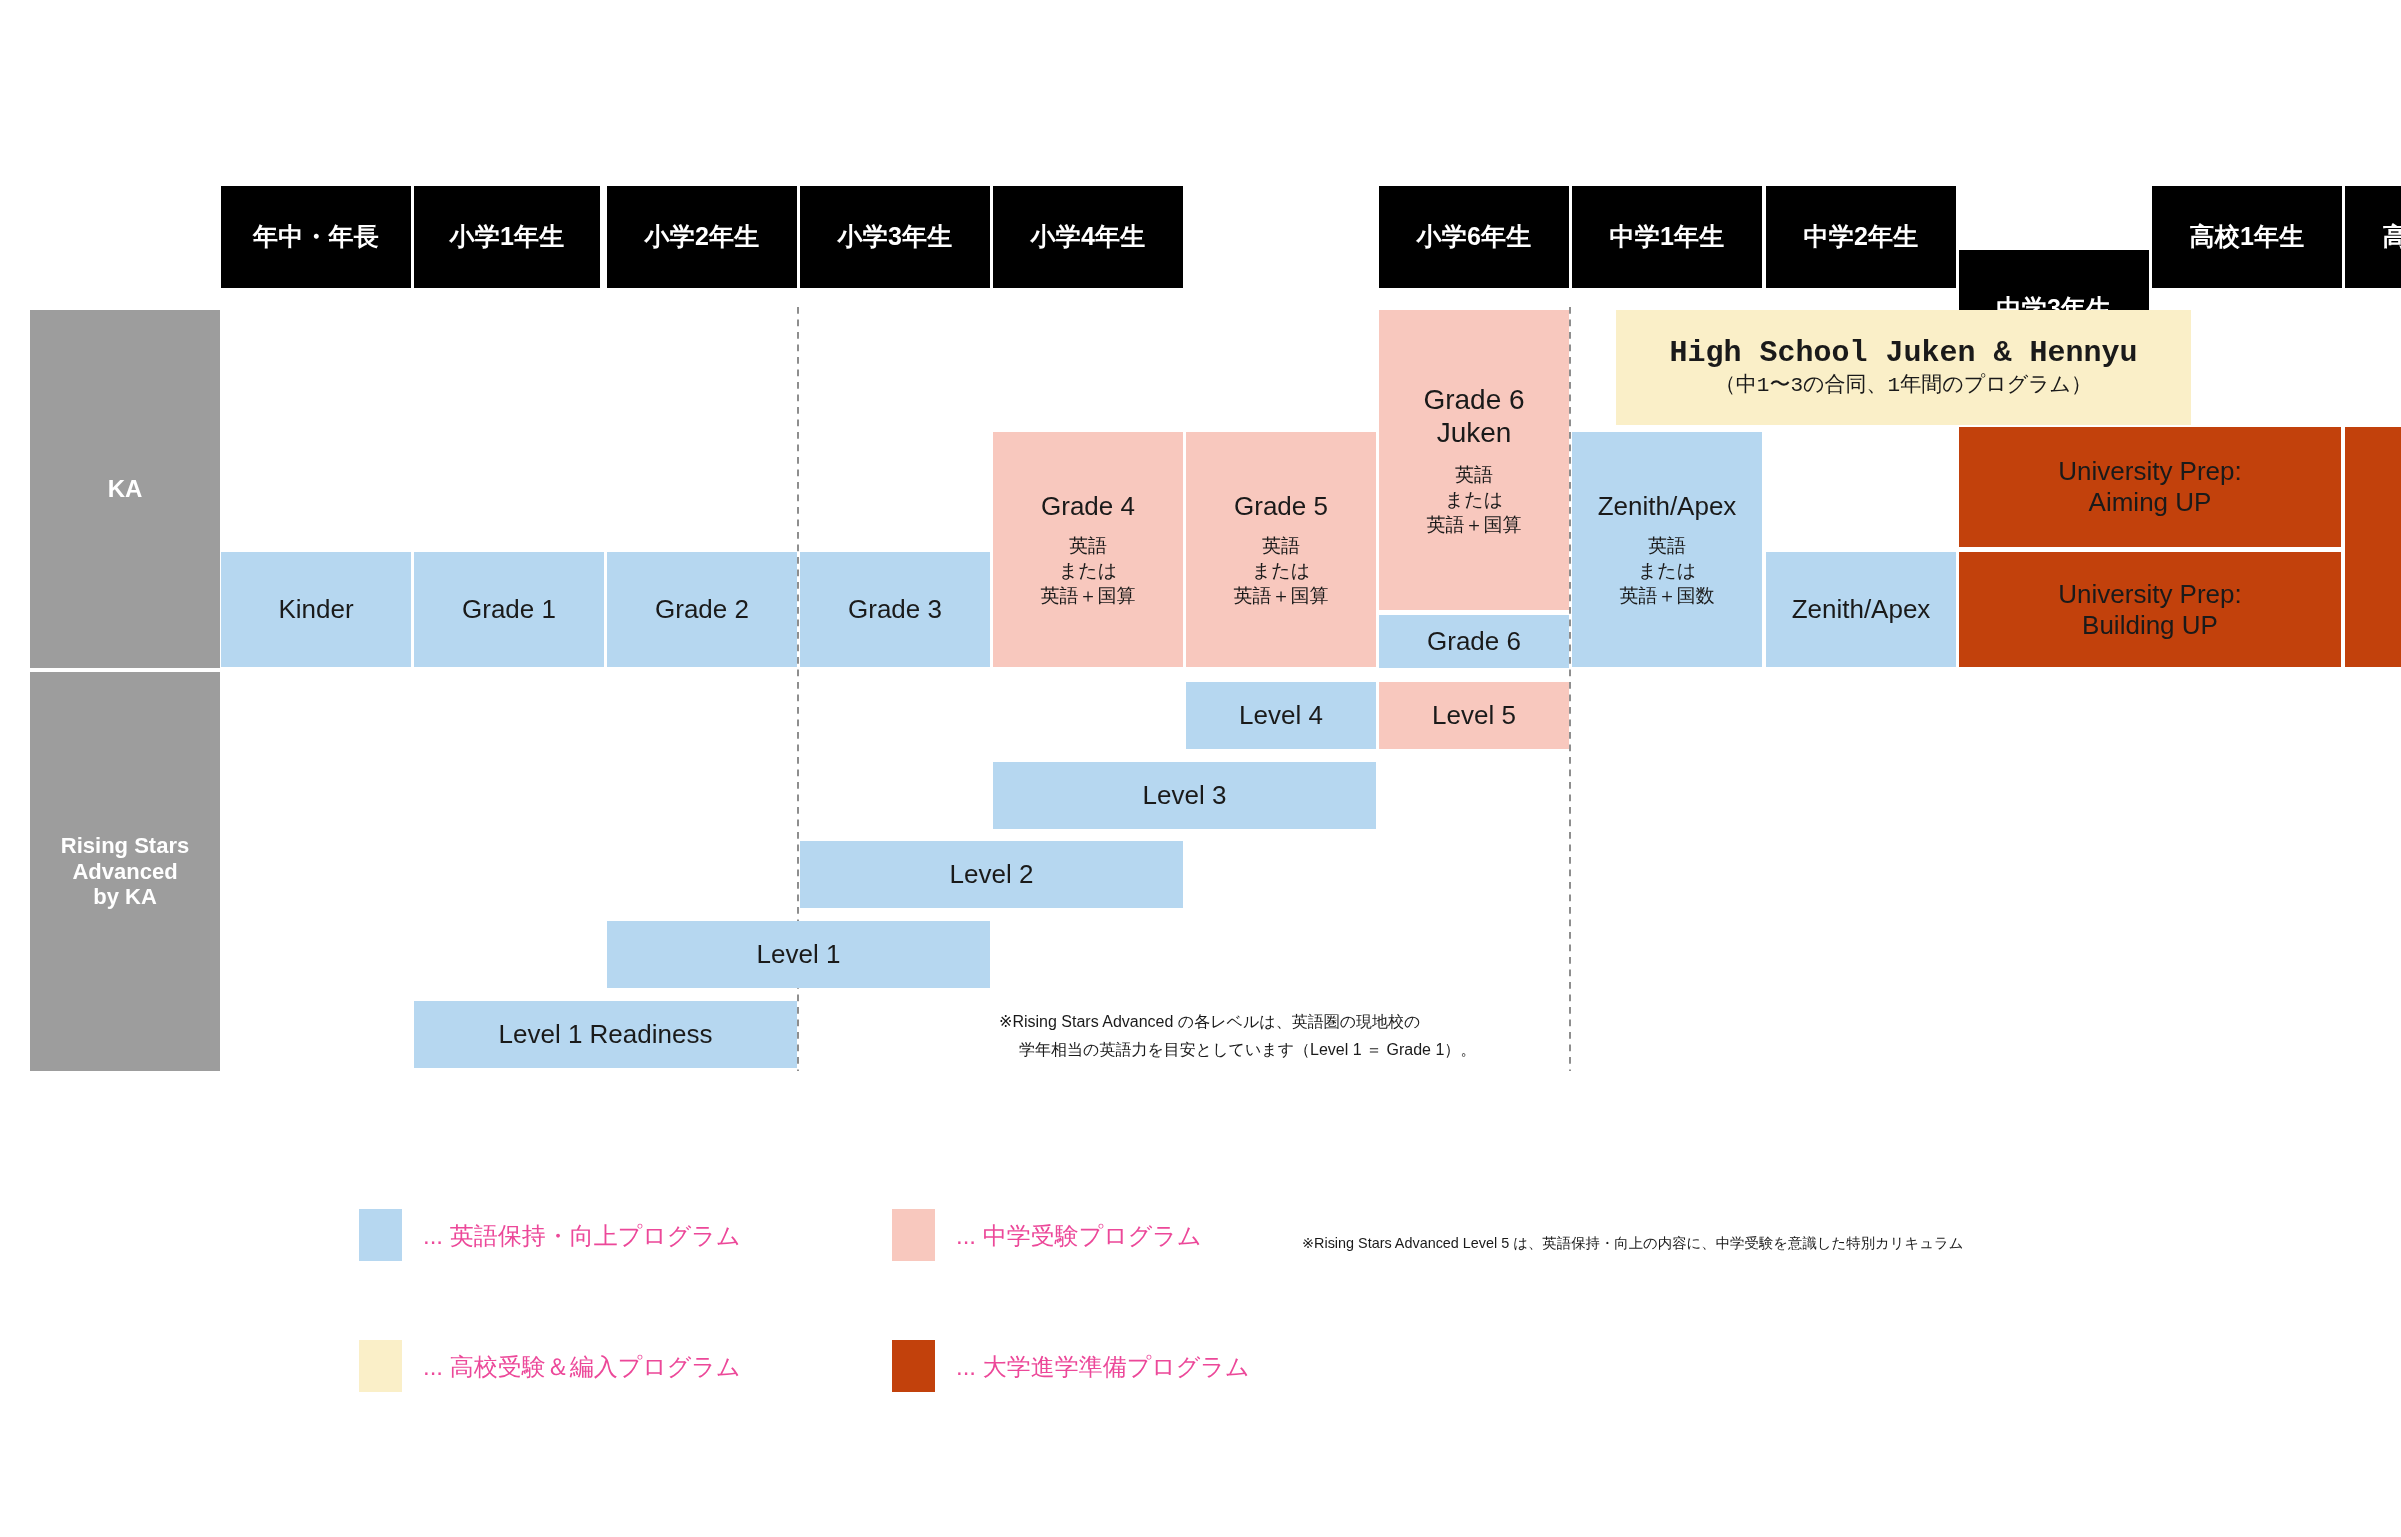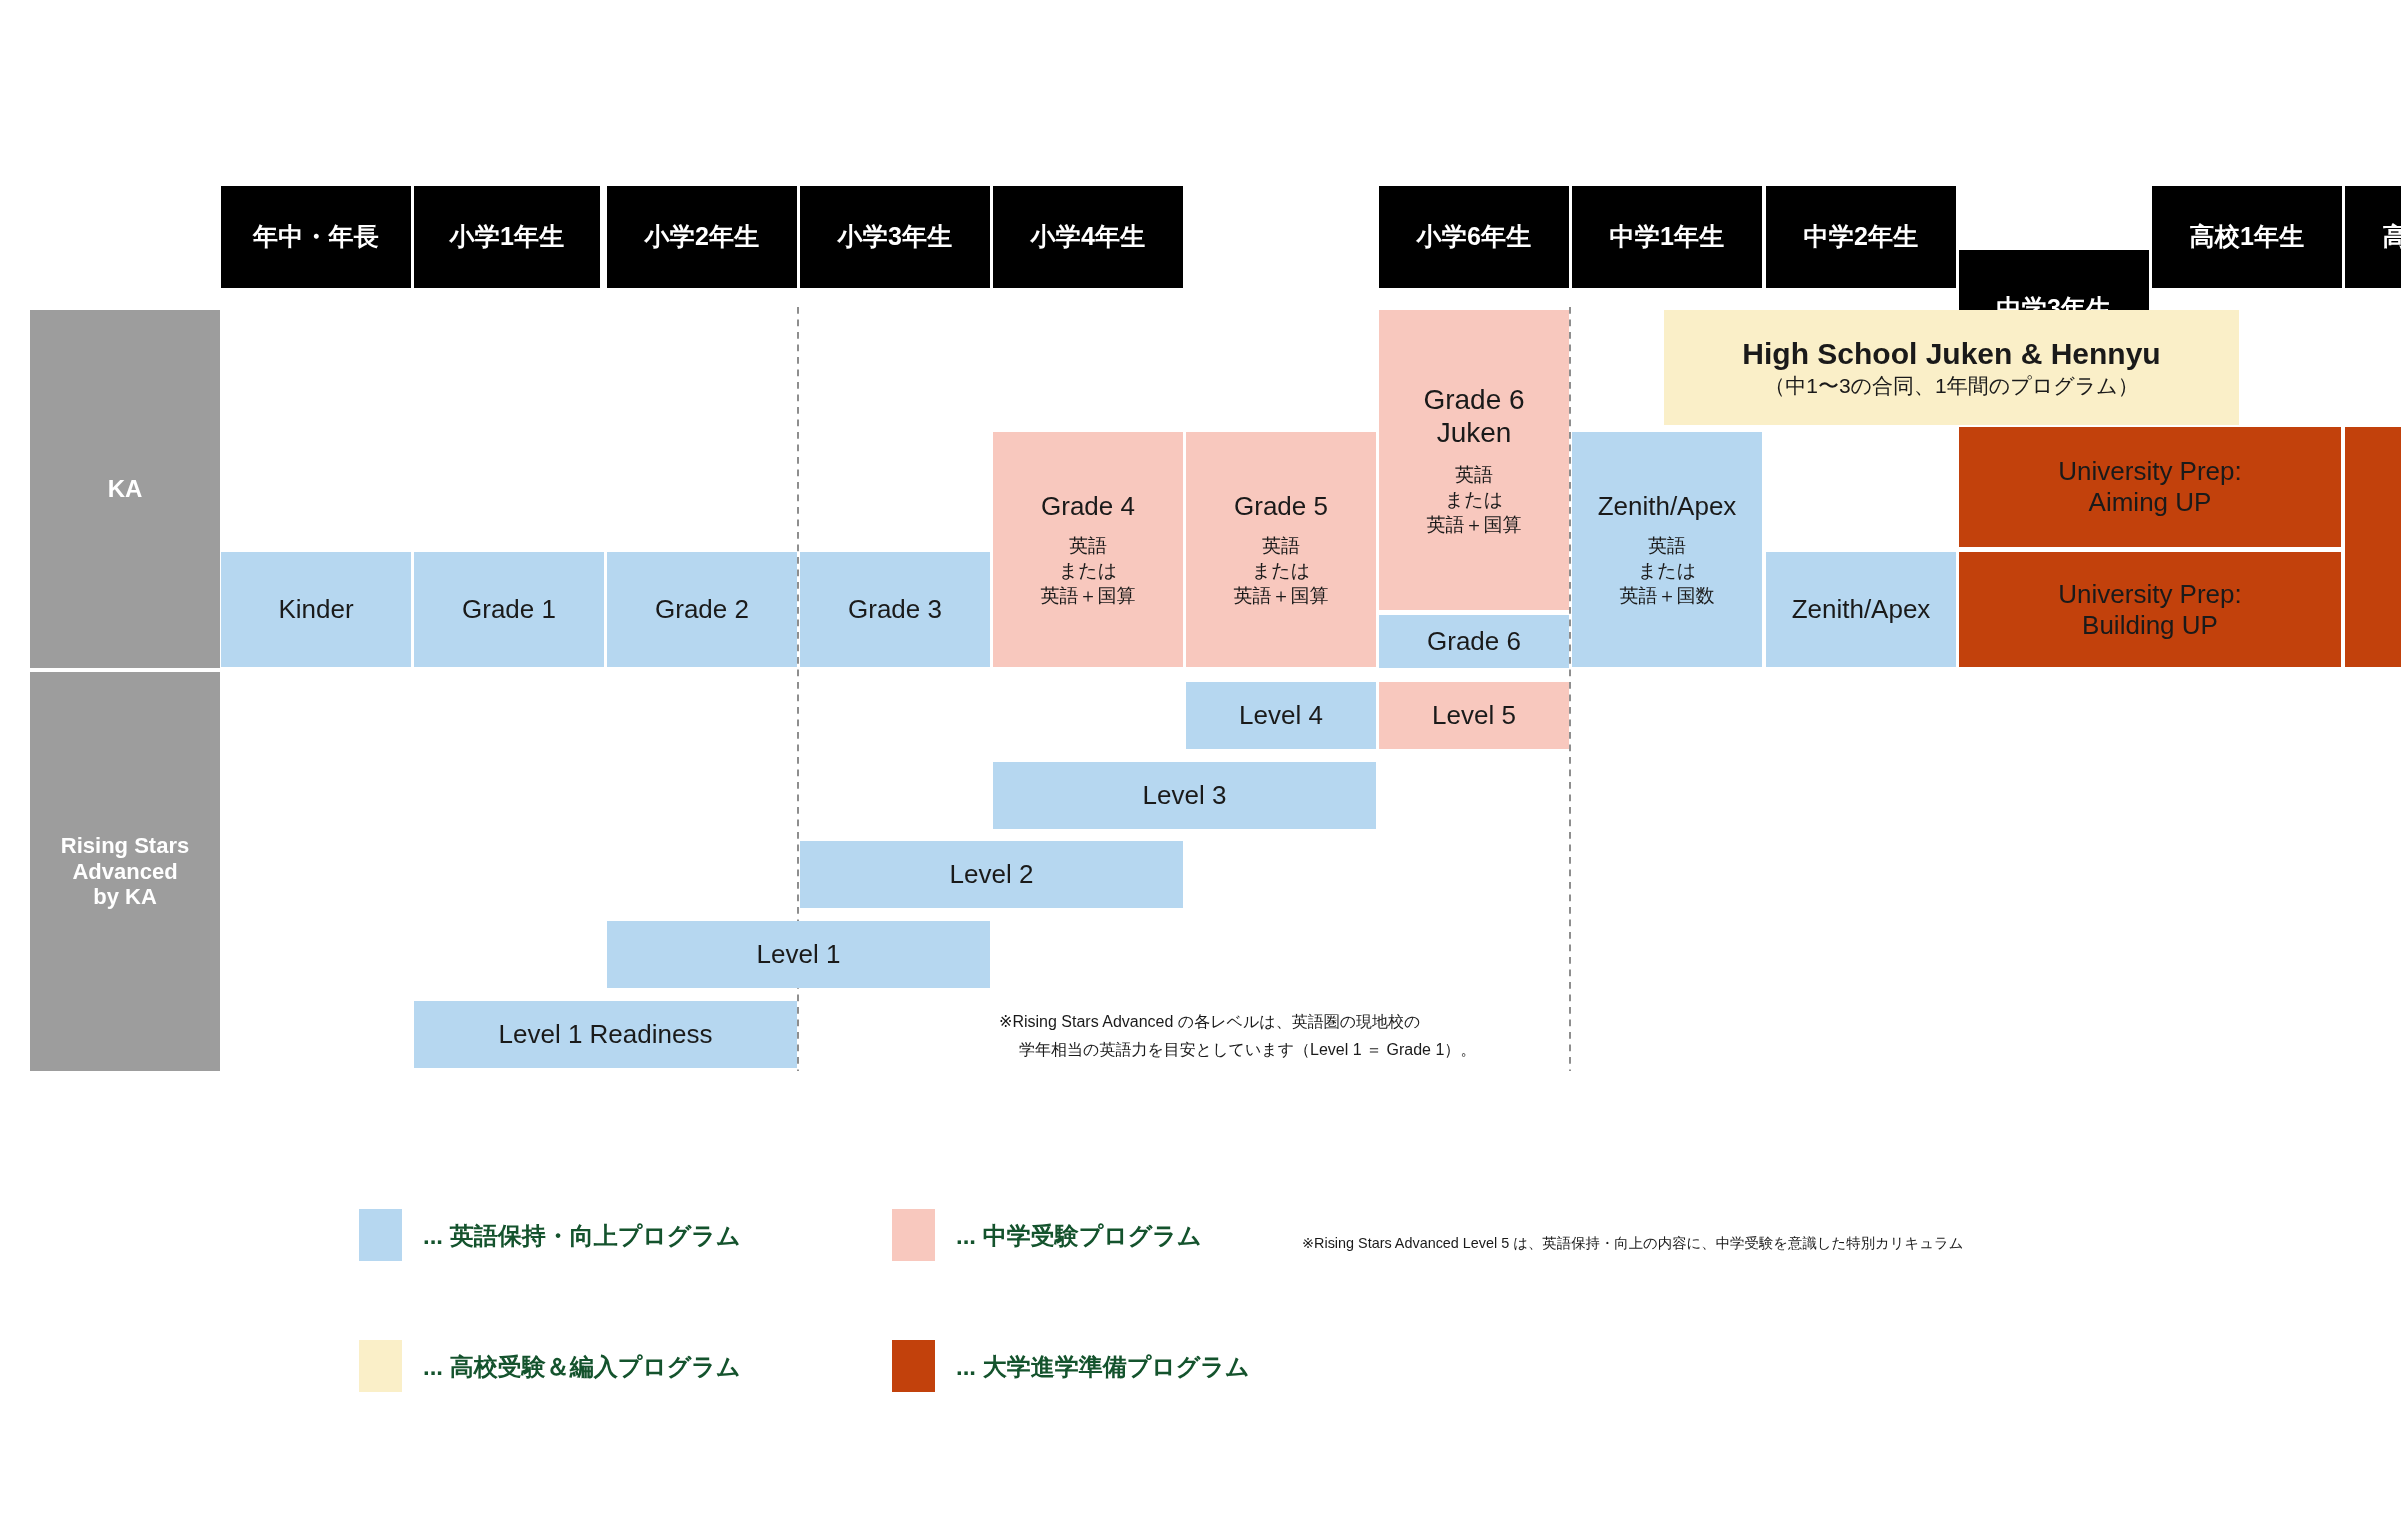--- a/index.html
+++ b/index.html
@@ -39,22 +39,22 @@
   .vdot { position: absolute; width: 2.4px;
           background-image: linear-gradient(#8e8e8e 55%, rgba(255,255,255,0) 0%);
           background-size: 2.4px 12.5px; background-repeat: repeat-y; }
 
   
   .footnote { position: absolute; font-size: 16px; color: #1a1a1a;
               line-height: 1.75; text-align: left; }
 
   
   .legend-swatch { position: absolute; width: 43px; height: 52px; }
-  .legend-text { position: absolute; font-size: 24px; color: #14532d;
-                 white-space: nowrap; font-weight: bold; }
+  .legend-text { position: absolute; font-size: 24px; color: #ec4899;
+                 white-space: nowrap; }
   .legend-note { position: absolute; font-size: 14.4px; color: #1a1a1a;
                  white-space: nowrap; }
 
   .stack-line { display: block; }
 </style>
 </head>
 <body>
 
 <div id="root">
 
@@ -82,21 +82,21 @@
   <div class="vdot" style="left:1569px; top:307px; height:764px;"></div>
 
   <div class="blk c-pink" style="left:1379px; top:310px; width:190px; height:300px; padding:12.5px 3.8px;">
     <span class="t-main-b stack-line">Grade 6</span>
     <span class="t-main-b stack-line">Juken</span>
     <span class="t-sub stack-line" style="margin-top:12.5px;">英語</span>
     <span class="t-sub stack-line">または</span>
     <span class="t-sub stack-line">英語＋国算</span>
   </div>
 
-  <div class="blk c-yellow" style="left:1664px; top:310px; width:575px; height:115px;">
+  <div class="blk c-yellow" style="left:1616px; top:310px; width:575px; height:115px;font-family:Liberation Mono, monospace;">
     <span class="t-big stack-line">High School Juken &amp; Hennyu</span>
     <span class="t-bigsub stack-line">（中1〜3の合同、1年間のプログラム）</span>
   </div>
 
   <div class="blk c-pink" style="left:993px; top:432px; width:190px; height:235px; padding:8.6px 3.8px;">
     <span class="t-main stack-line">Grade 4</span>
     <span class="t-sub stack-line" style="margin-top:10.6px;">英語</span>
     <span class="t-sub stack-line">または</span>
     <span class="t-sub stack-line">英語＋国算</span>
   </div>

